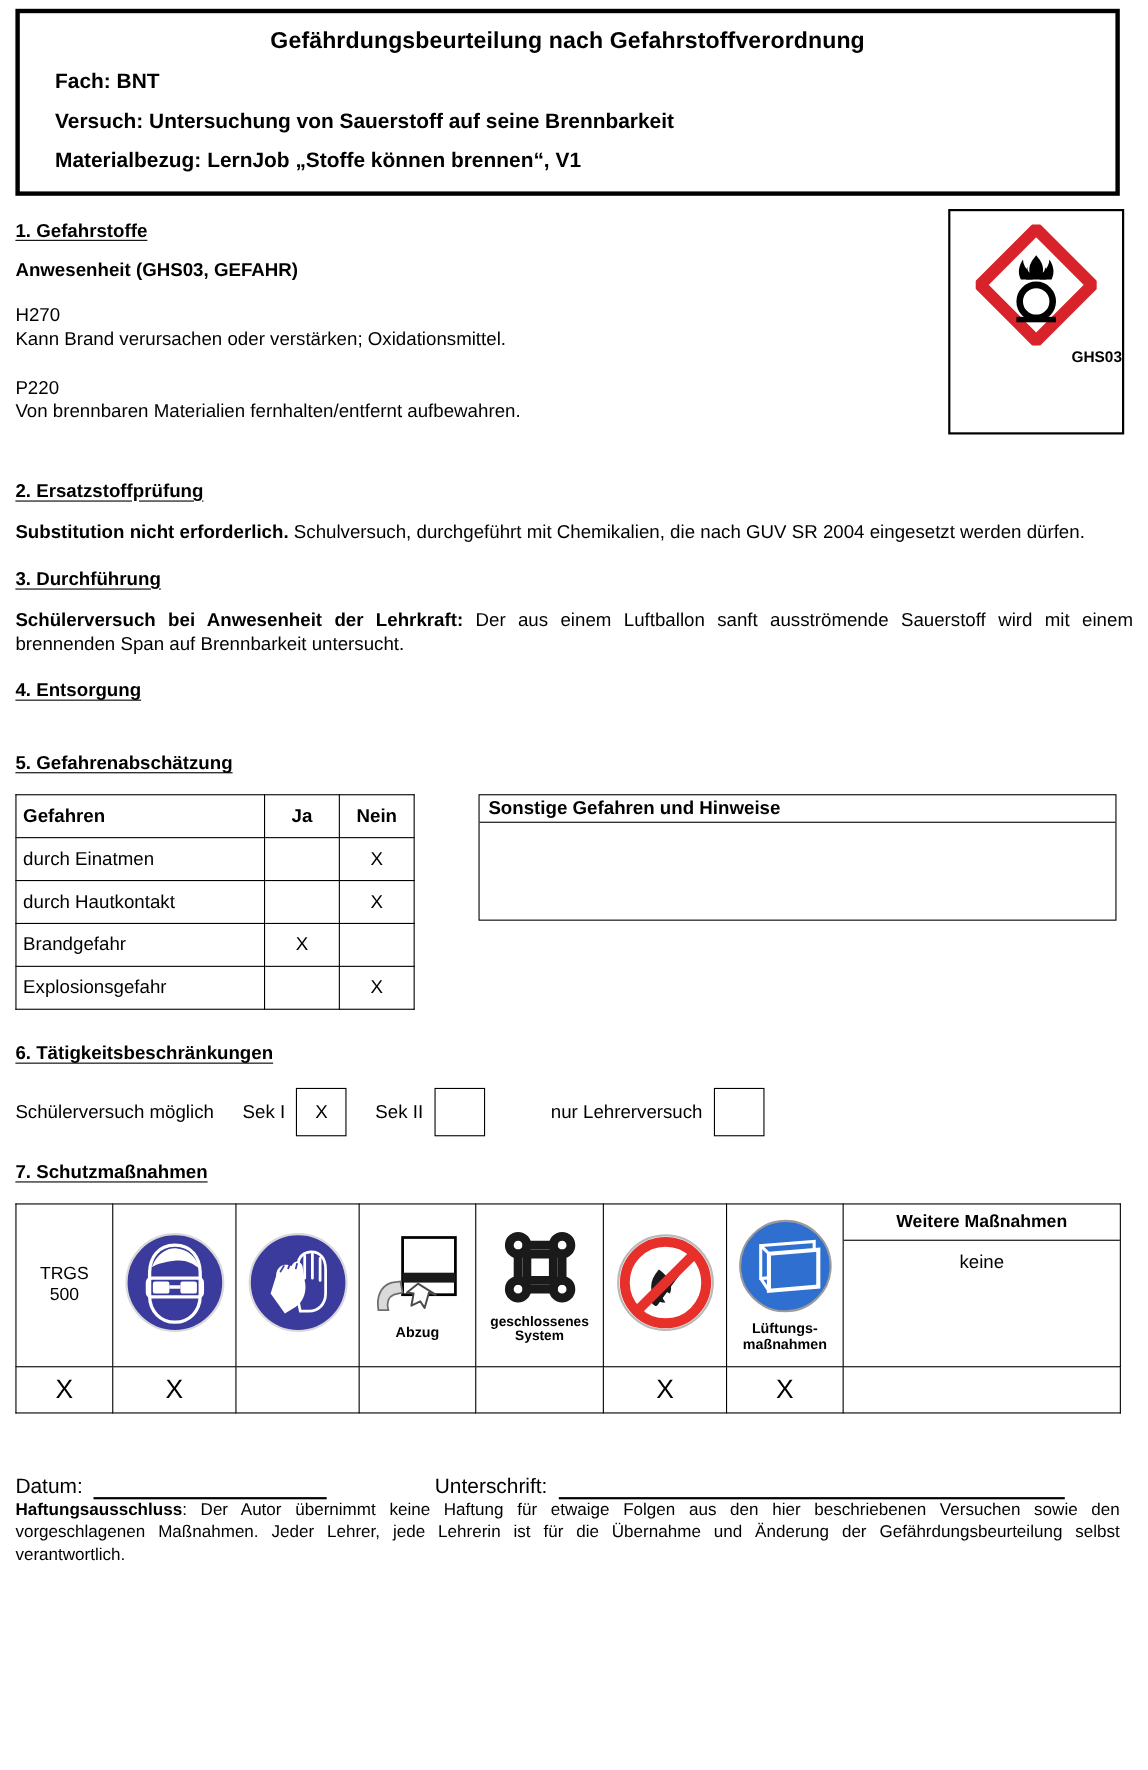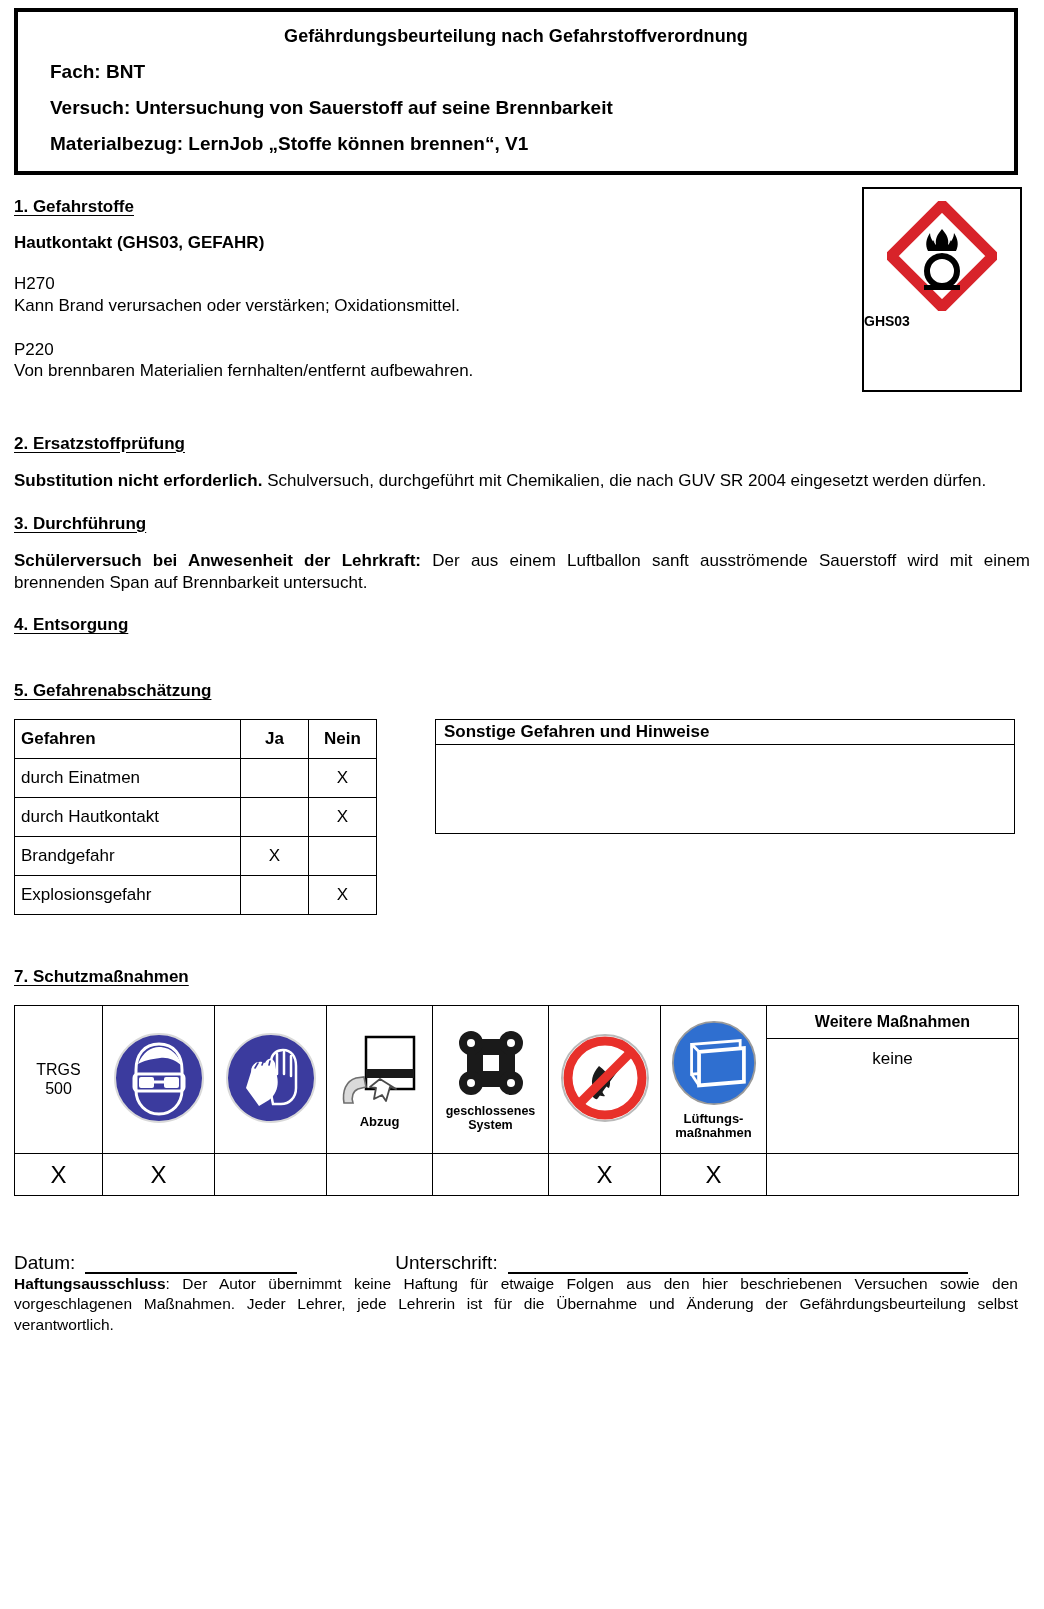--- a/index.html
+++ b/index.html
@@ -28,21 +28,21 @@
   
   .header-box {
     border: 4px solid #000;
     margin: 8px 0 0 0;
     padding: 8px 16px 14px 16px;
     box-sizing: border-box;
     width: 1004px;
   }
   .header-title {
     text-align: center;
-    font-size: 18px;
+    font-size: 21px;
     font-weight: bold;
     margin: 6px 0 14px 0;
     letter-spacing: 0.1px;
   }
   .header-line {
     font-size: 19px;
     font-weight: bold;
     margin: 0 0 14px 0;
     padding-left: 16px;
   }
@@ -84,21 +84,21 @@
   
   .ghs-box {
     position: absolute;
     right: 8px;
     top: -10px;
     width: 160px;
     height: 205px;
     border: 2px solid #000;
     box-sizing: border-box;
     background: #fff;
-    text-align: left;
+    text-align: right;
   }
   .ghs-diamond-wrap {
     width: 110px;
     height: 110px;
     margin: 12px auto 0 auto;
     position: relative;
   }
   .ghs-label {
     font-size: 14px;
     font-weight: bold;
@@ -293,21 +293,21 @@
                    C 62 38, 60 34, 55 28 Z" fill="#000"></path>
           <path d="M46 50 C 44 46, 45 42, 47 39 C 47 44, 50 47, 52 50 Z" fill="#000"></path>
           <path d="M64 50 C 66 46, 65 42, 63 39 C 63 44, 60 47, 58 50 Z" fill="#000"></path>
         </svg>
       </div>
       <div class="ghs-label">GHS03</div>
     </div>
 
     <div class="sec1-text">
       <div class="sec-head">1. Gefahrstoffe</div>
-      <div class="sec1-sub">Hautkontakt (GHS03, GEFAHR)</div>
+      <div class="sec1-sub">Anwesenheit (GHS03, GEFAHR)</div>
 
       <div class="hstatement">
         <div class="body-text">H270</div>
         <div class="body-text">Kann Brand verursachen oder verstärken; Oxidationsmittel.</div>
       </div>
 
       <div class="pstatement">
         <div class="body-text">P220</div>
         <div class="body-text">Von brennbaren Materialien fernhalten/entfernt aufbewahren.</div>
       </div>
@@ -377,20 +377,34 @@
       </table>
 
       <div class="notes-box">
         <div class="notes-head">Sonstige Gefahren und Hinweise</div>
         <div class="notes-body"></div>
       </div>
     </div>
   </div>
 
   <div class="gap-l"></div>
+  <div>
+    <div class="sec-head">6. Tätigkeitsbeschränkungen</div>
+
+    <div class="sec6-row">
+      <span class="sec6-label">Schülerversuch möglich</span>
+      <span class="sec6-sub">Sek I</span>
+      <span class="tickbox">X</span>
+      <span class="sec6-sub">Sek II</span>
+      <span class="tickbox"></span>
+      <span class="sp-wide"></span>
+      <span class="sec6-sub">nur Lehrerversuch</span>
+      <span class="tickbox"></span>
+    </div>
+  </div>
 
   <div class="gap-m"></div>
   <div>
     <div class="sec-head">7. Schutzmaßnahmen</div>
 
     <table class="measures">
       <colgroup>
         <col style="width:88px">
           <col style="width:112px">
           <col style="width:112px">

